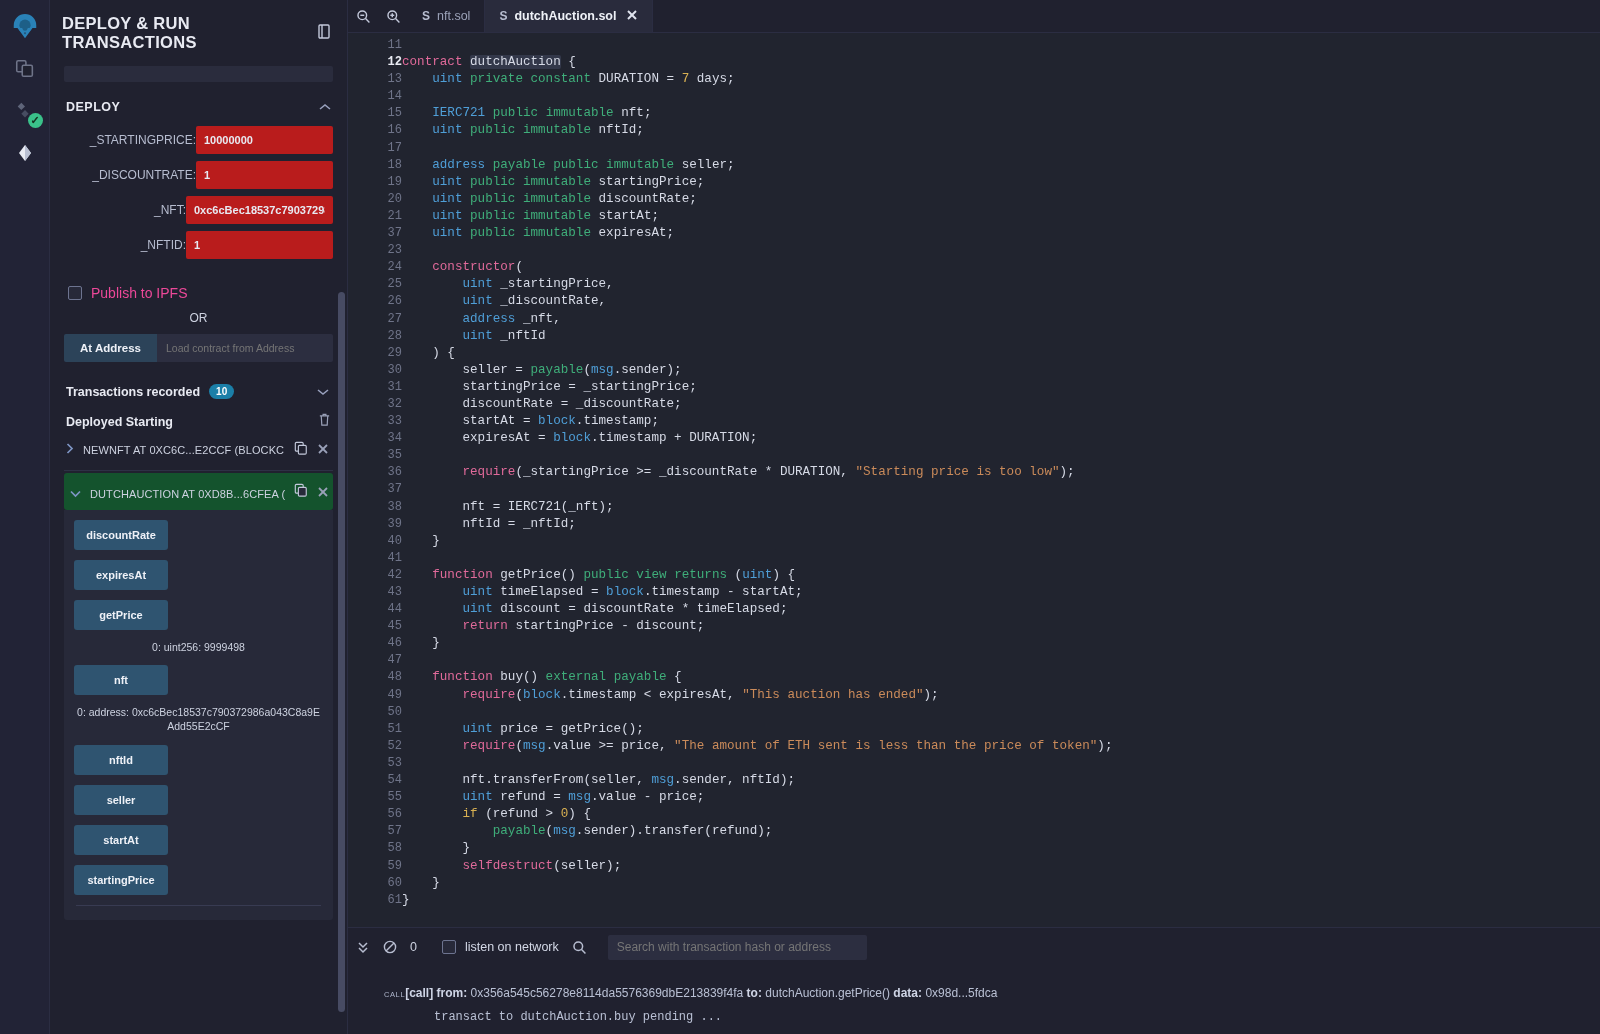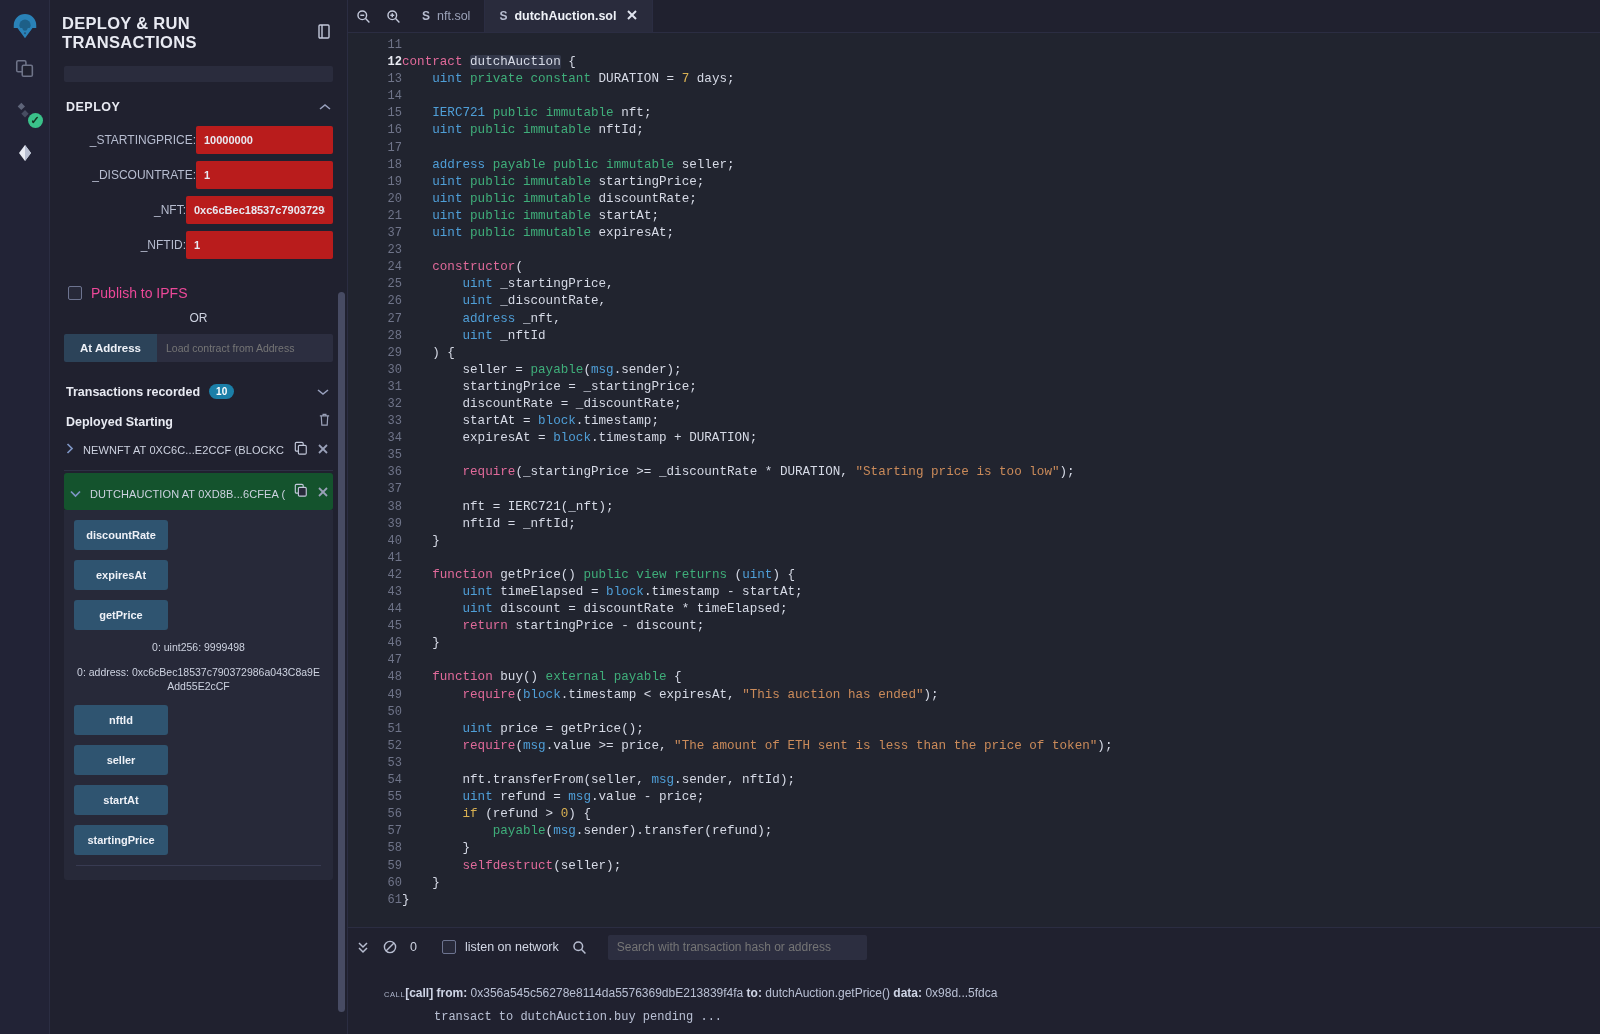--- a/index.html
+++ b/index.html
@@ -386,20 +386,23 @@
 
         <div class="fn-row">
           <button class="btn-fn">expiresAt</button>
         </div>
 
         <div class="fn-row">
           <button class="btn-fn">getPrice</button>
         </div>
         <div class="fn-result">0: uint256: 9999498</div>
 
+        <div class="fn-row">
+          <button class="btn-fn">nft</button>
+        </div>
         <div class="fn-result">0:  address: 0xc6cBec18537c790372986a043C8a9EAdd55E2cCF</div>
 
         <div class="fn-row">
           <button class="btn-fn">nftId</button>
         </div>
 
         <div class="fn-row">
           <button class="btn-fn">seller</button>
         </div>
 

